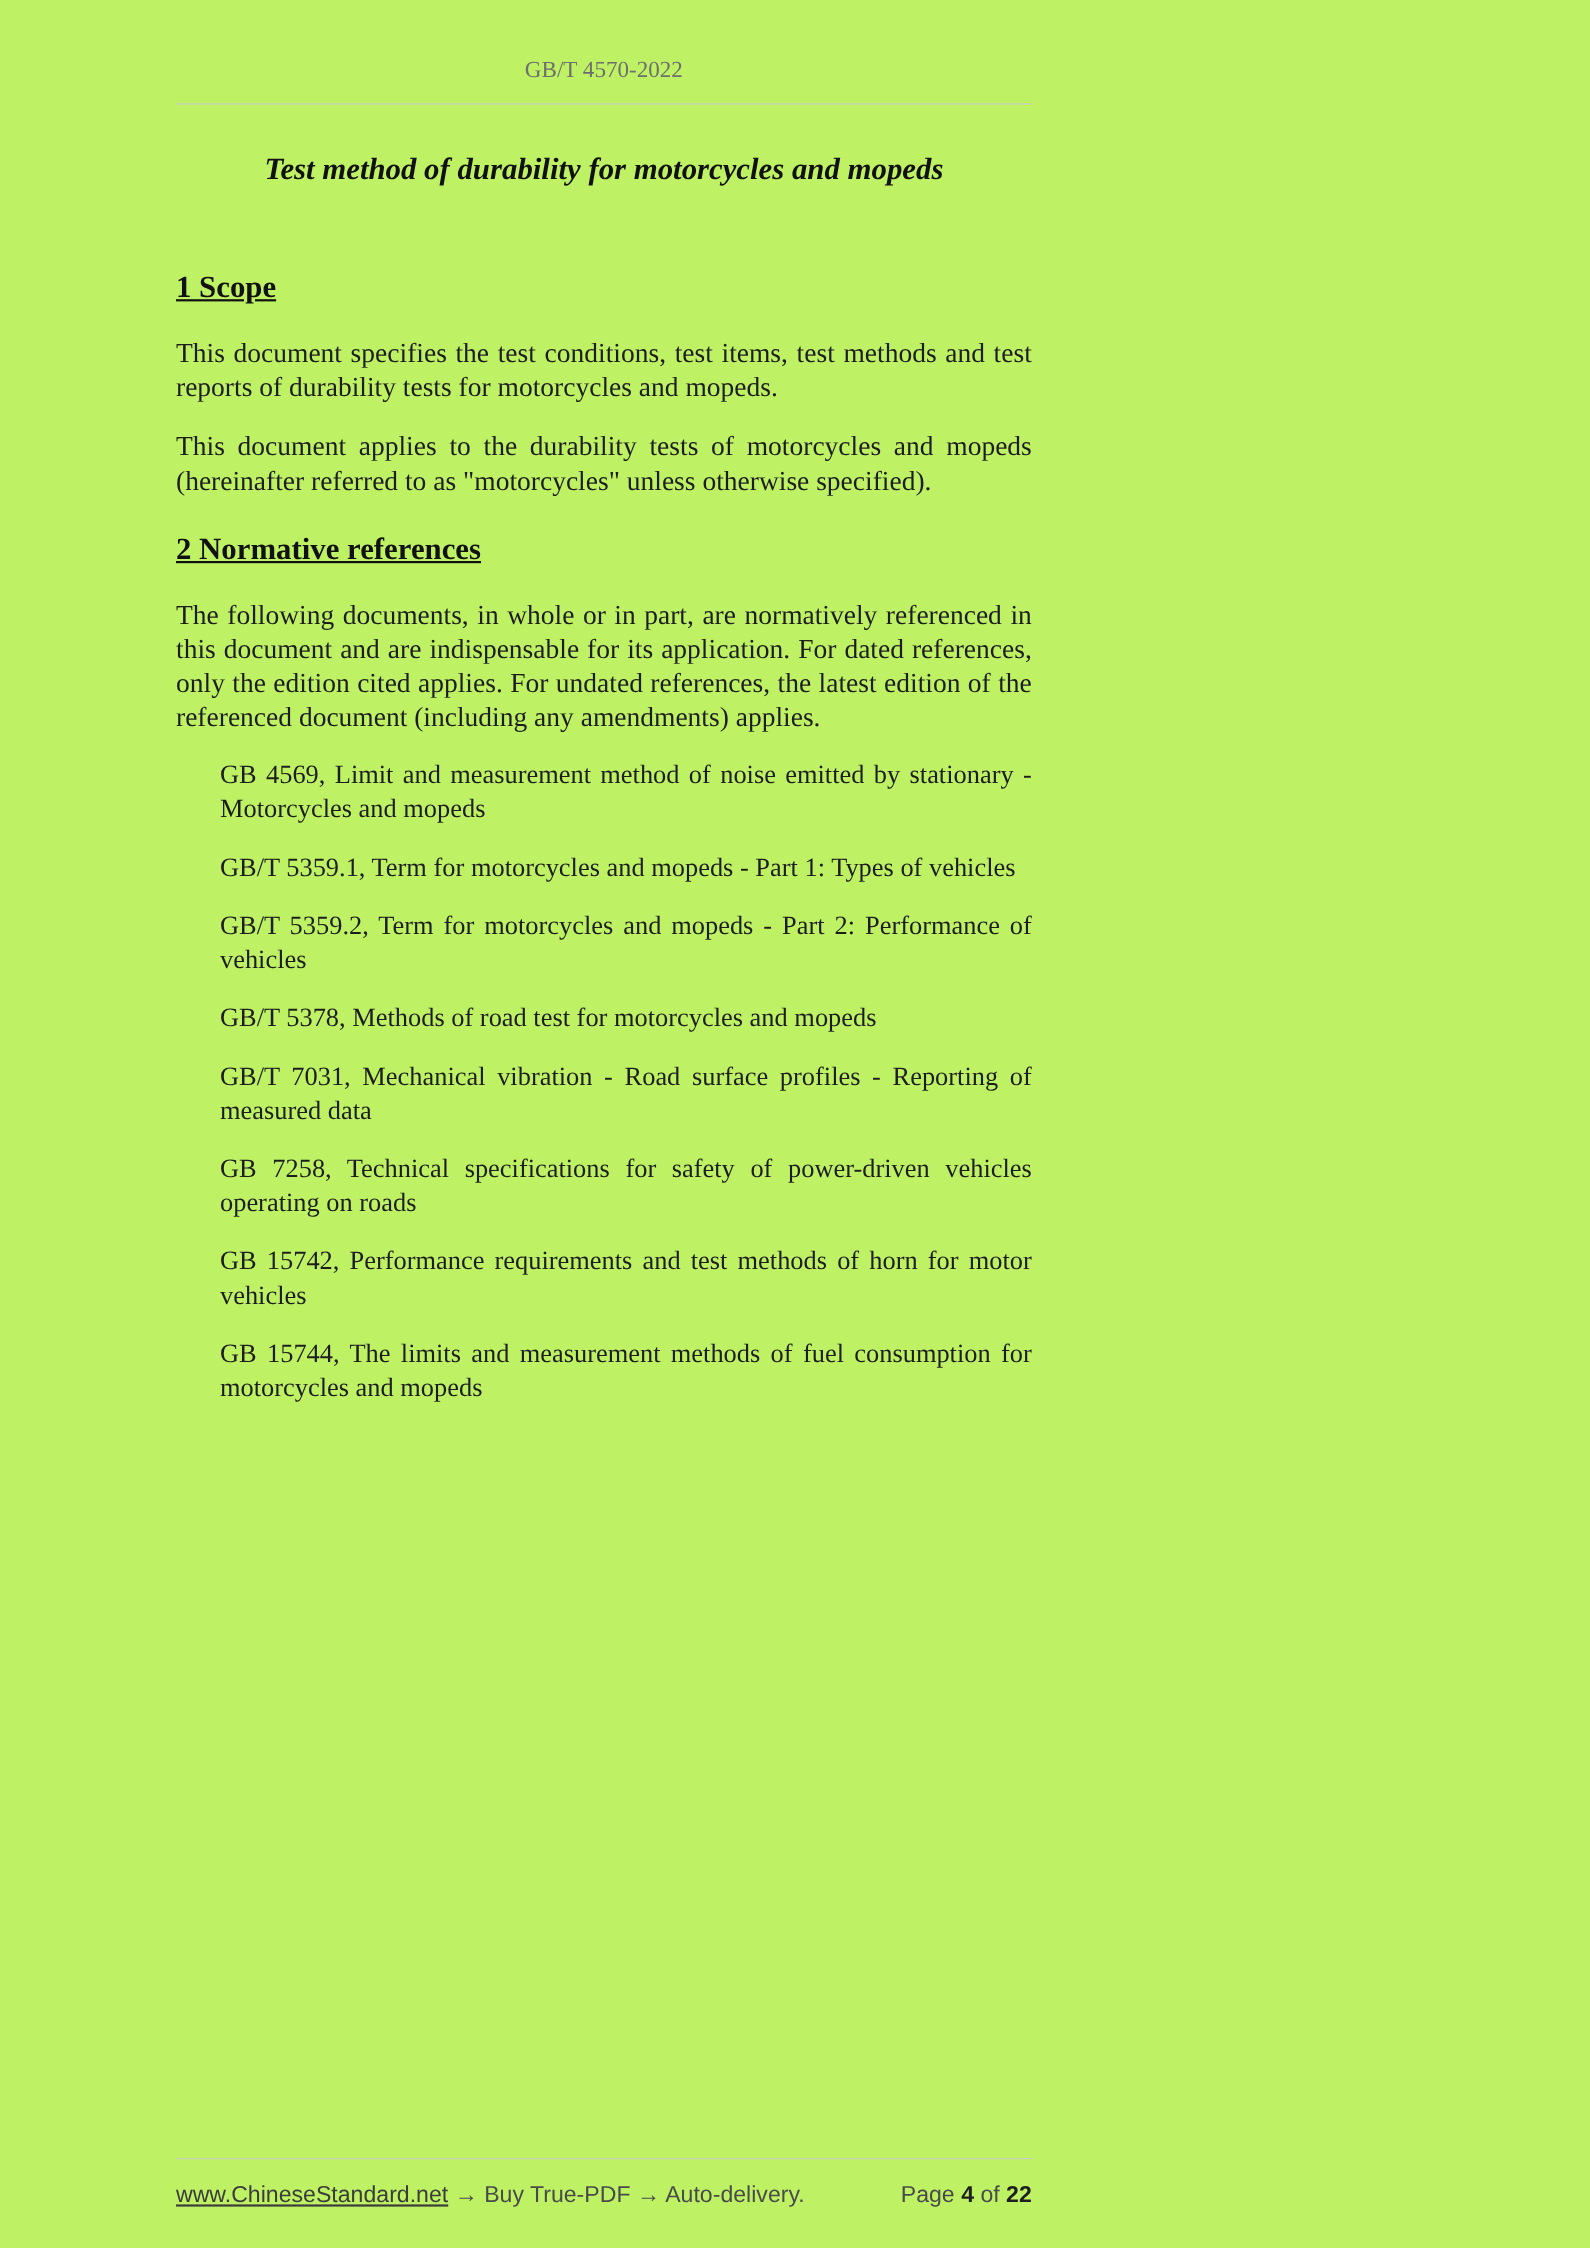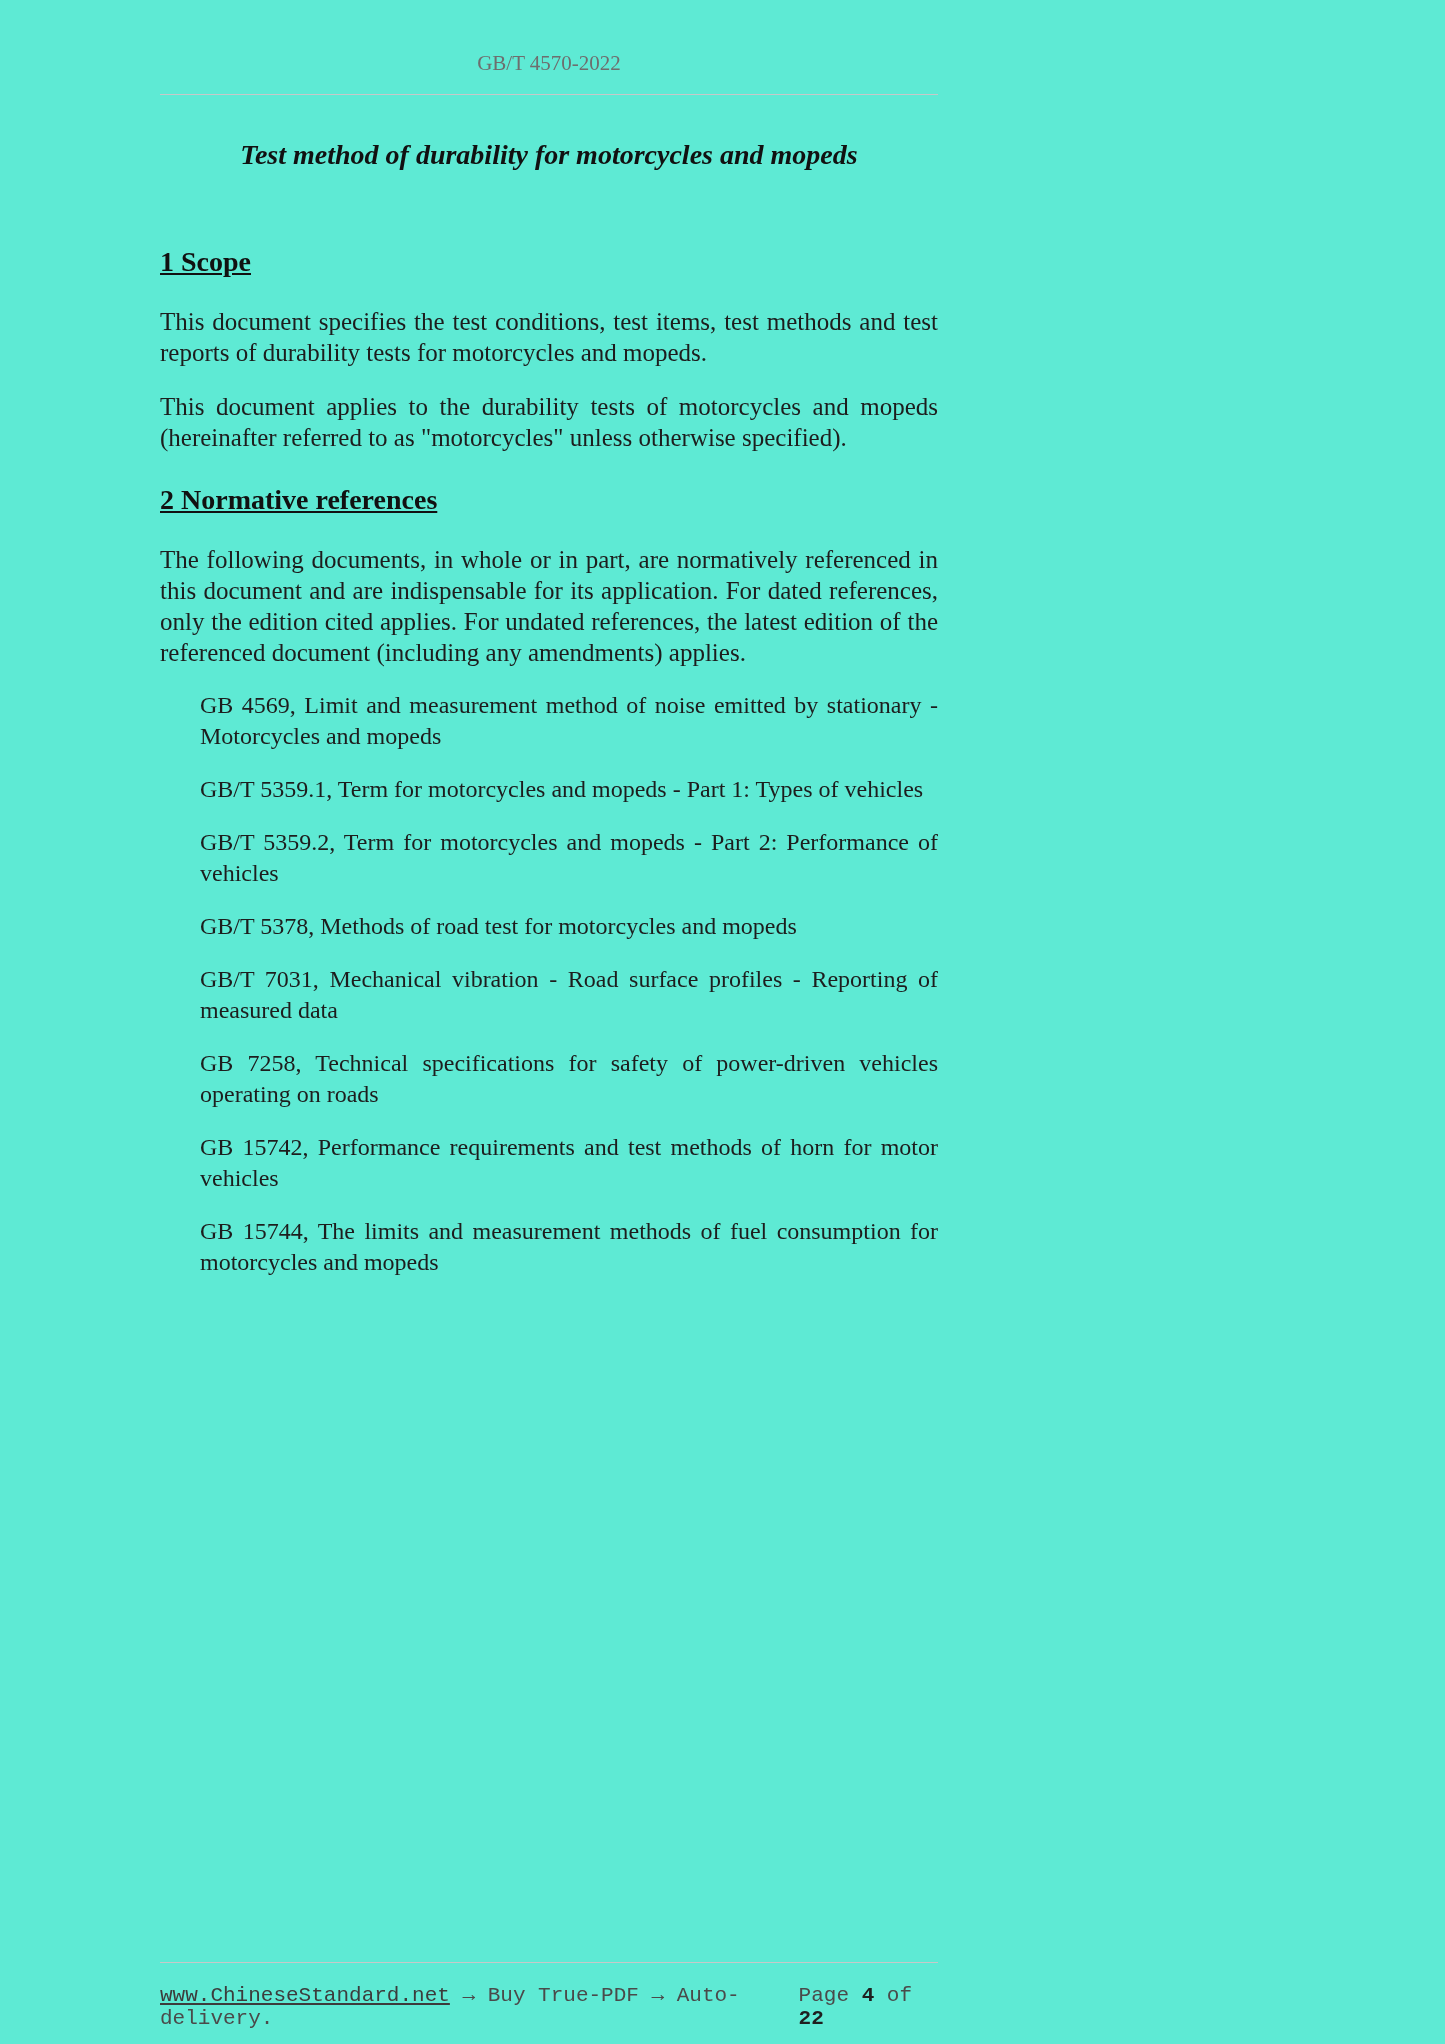--- a/index.html
+++ b/index.html
@@ -1,21 +1,21 @@
 <!DOCTYPE html>
 <html><head>
 <meta charset="utf-8">
 <style>
   * { margin: 0; padding: 0; box-sizing: border-box; }
   html, body { background: #ffffff; }
   .page {
     position: relative;
     width: 1445px;
     height: 2044px;
-    background: #5eead4;
+    background: #bef264;
     font-family: "Liberation Serif", serif;
     color: #1d1d1d;
     overflow: hidden;
   }
   .content {
     position: absolute;
     left: 160px;
     top: 0;
     width: 778px;
   }
@@ -60,21 +60,21 @@
     margin-left: 40px;
     font-size: 24px;
     line-height: 31px;
     text-align: justify;
   }
   .footer {
     position: absolute;
     left: 160px;
     width: 778px;
     top: 1962px;
-    font-family: Liberation Mono, monospace;
+    font-family: Liberation Sans, sans-serif;
   }
   .footer-row {
     margin-top: 21px;
     display: flex;
     justify-content: space-between;
     align-items: baseline;
     font-size: 21px;
     color: #4a4a4a;
   }
   .footer-left .site {

